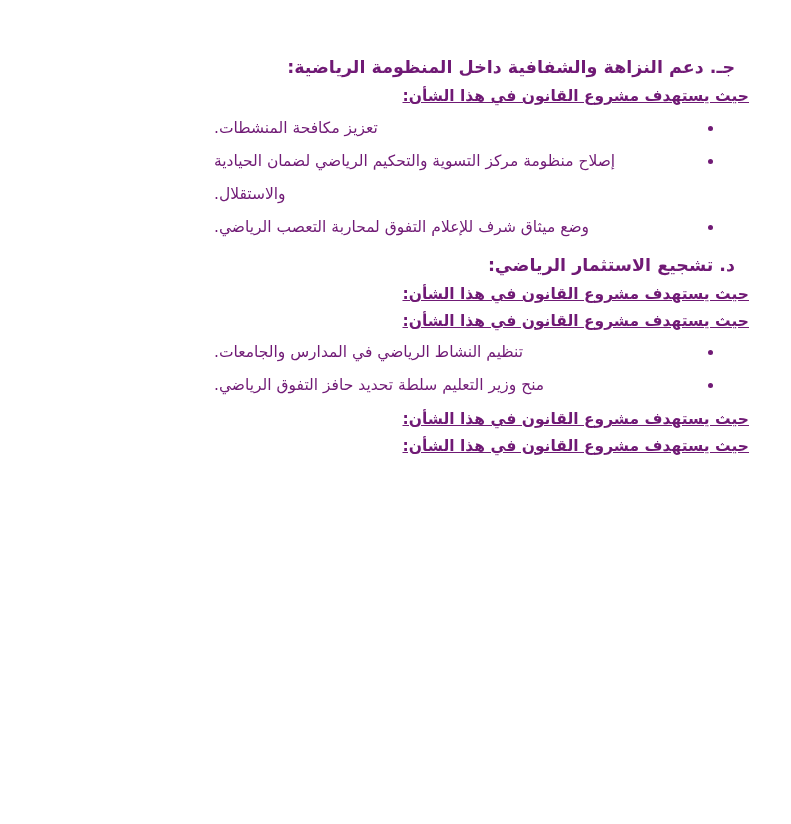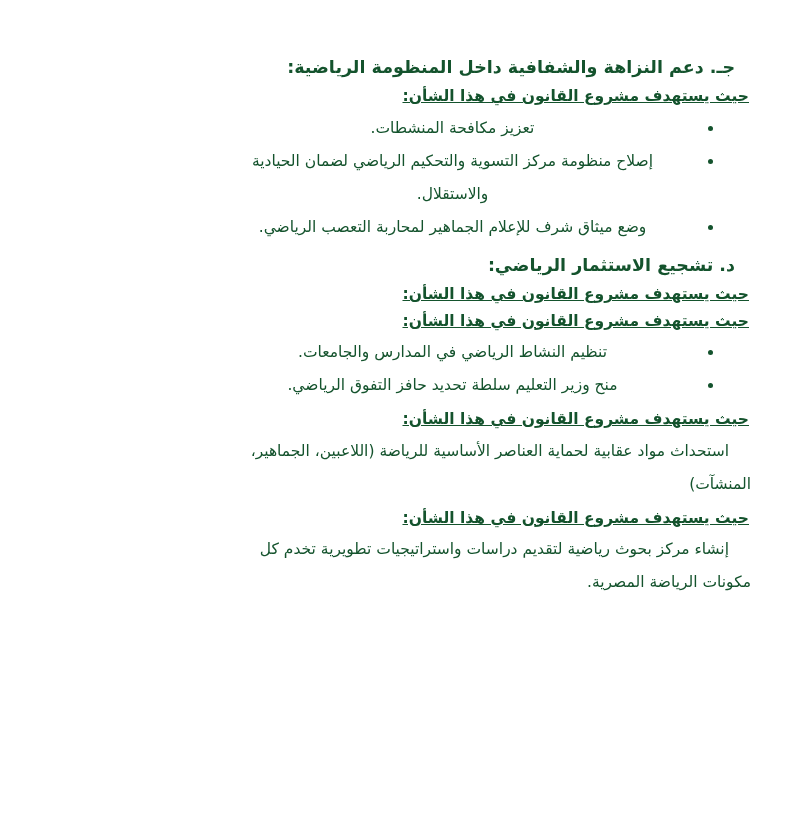--- a/index.html
+++ b/index.html
@@ -7,21 +7,21 @@
     padding: 0;
     background: #ffffff;
   }
   .page {
     position: relative;
     width: 635px;
     height: 824px;
     box-sizing: border-box;
     padding: 46px 40px 10px 58px;
     background: #ffffff;
-    color: #14532d;
+    color: #701a75;
     font-family: "DejaVu Sans", sans-serif;
     direction: rtl;
     overflow: hidden;
   }
   .section { margin: 0; }
   .section-heading {
     font-size: 17.5px;
     font-weight: bold;
     line-height: 1.45;
     margin: 9px 16px 5px 0;
@@ -37,61 +37,59 @@
   }
   ul.objectives-list {
     margin: 2px 0 6px 0;
     padding: 0 54px 0 0;
     list-style: disc;
   }
   ul.objectives-list li {
     font-size: 15.5px;
     line-height: 33px;
     padding-right: 6px;
-    text-align: center;
+    text-align: left;
   }
   p.section-paragraph {
     font-size: 15.5px;
     line-height: 33px;
     margin: 2px 0 6px 0;
     text-indent: 22px;
     text-align: right;
   }
 </style>
 </head>
 <body>
 
 <div class="page">
 
   <div class="section">
     <div class="section-heading">جـ. دعم النزاهة والشفافية داخل المنظومة الرياضية:</div>
     <div class="objectives-intro">حيث يستهدف مشروع القانون في هذا الشأن:</div>
     <ul class="objectives-list">
       <li>تعزيز مكافحة المنشطات.</li>
       <li>إصلاح منظومة مركز التسوية والتحكيم الرياضي لضمان الحيادية والاستقلال.</li>
-      <li>وضع ميثاق شرف للإعلام الجماهير لمحاربة التعصب الرياضي.</li>
+      <li>وضع ميثاق شرف للإعلام التفوق لمحاربة التعصب الرياضي.</li>
     </ul>
   </div>
 
   <div class="section">
     <div class="section-heading">د. تشجيع الاستثمار الرياضي:</div>
     <div class="objectives-intro">حيث يستهدف مشروع القانون في هذا الشأن:</div>
   </div>
 
   <div class="section">
     <div class="objectives-intro">حيث يستهدف مشروع القانون في هذا الشأن:</div>
     <ul class="objectives-list">
       <li>تنظيم النشاط الرياضي في المدارس والجامعات.</li>
       <li>منح وزير التعليم سلطة تحديد حافز التفوق الرياضي.</li>
     </ul>
   </div>
 
   <div class="section">
     <div class="objectives-intro">حيث يستهدف مشروع القانون في هذا الشأن:</div>
-    <p class="section-paragraph">استحداث مواد عقابية لحماية العناصر الأساسية للرياضة (اللاعبين، الجماهير، المنشآت)</p>
   </div>
 
   <div class="section">
     <div class="objectives-intro">حيث يستهدف مشروع القانون في هذا الشأن:</div>
-    <p class="section-paragraph">إنشاء مركز بحوث رياضية لتقديم دراسات واستراتيجيات تطويرية تخدم كل مكونات الرياضة المصرية.</p>
   </div>
 
 </div>
 
 </body></html>

